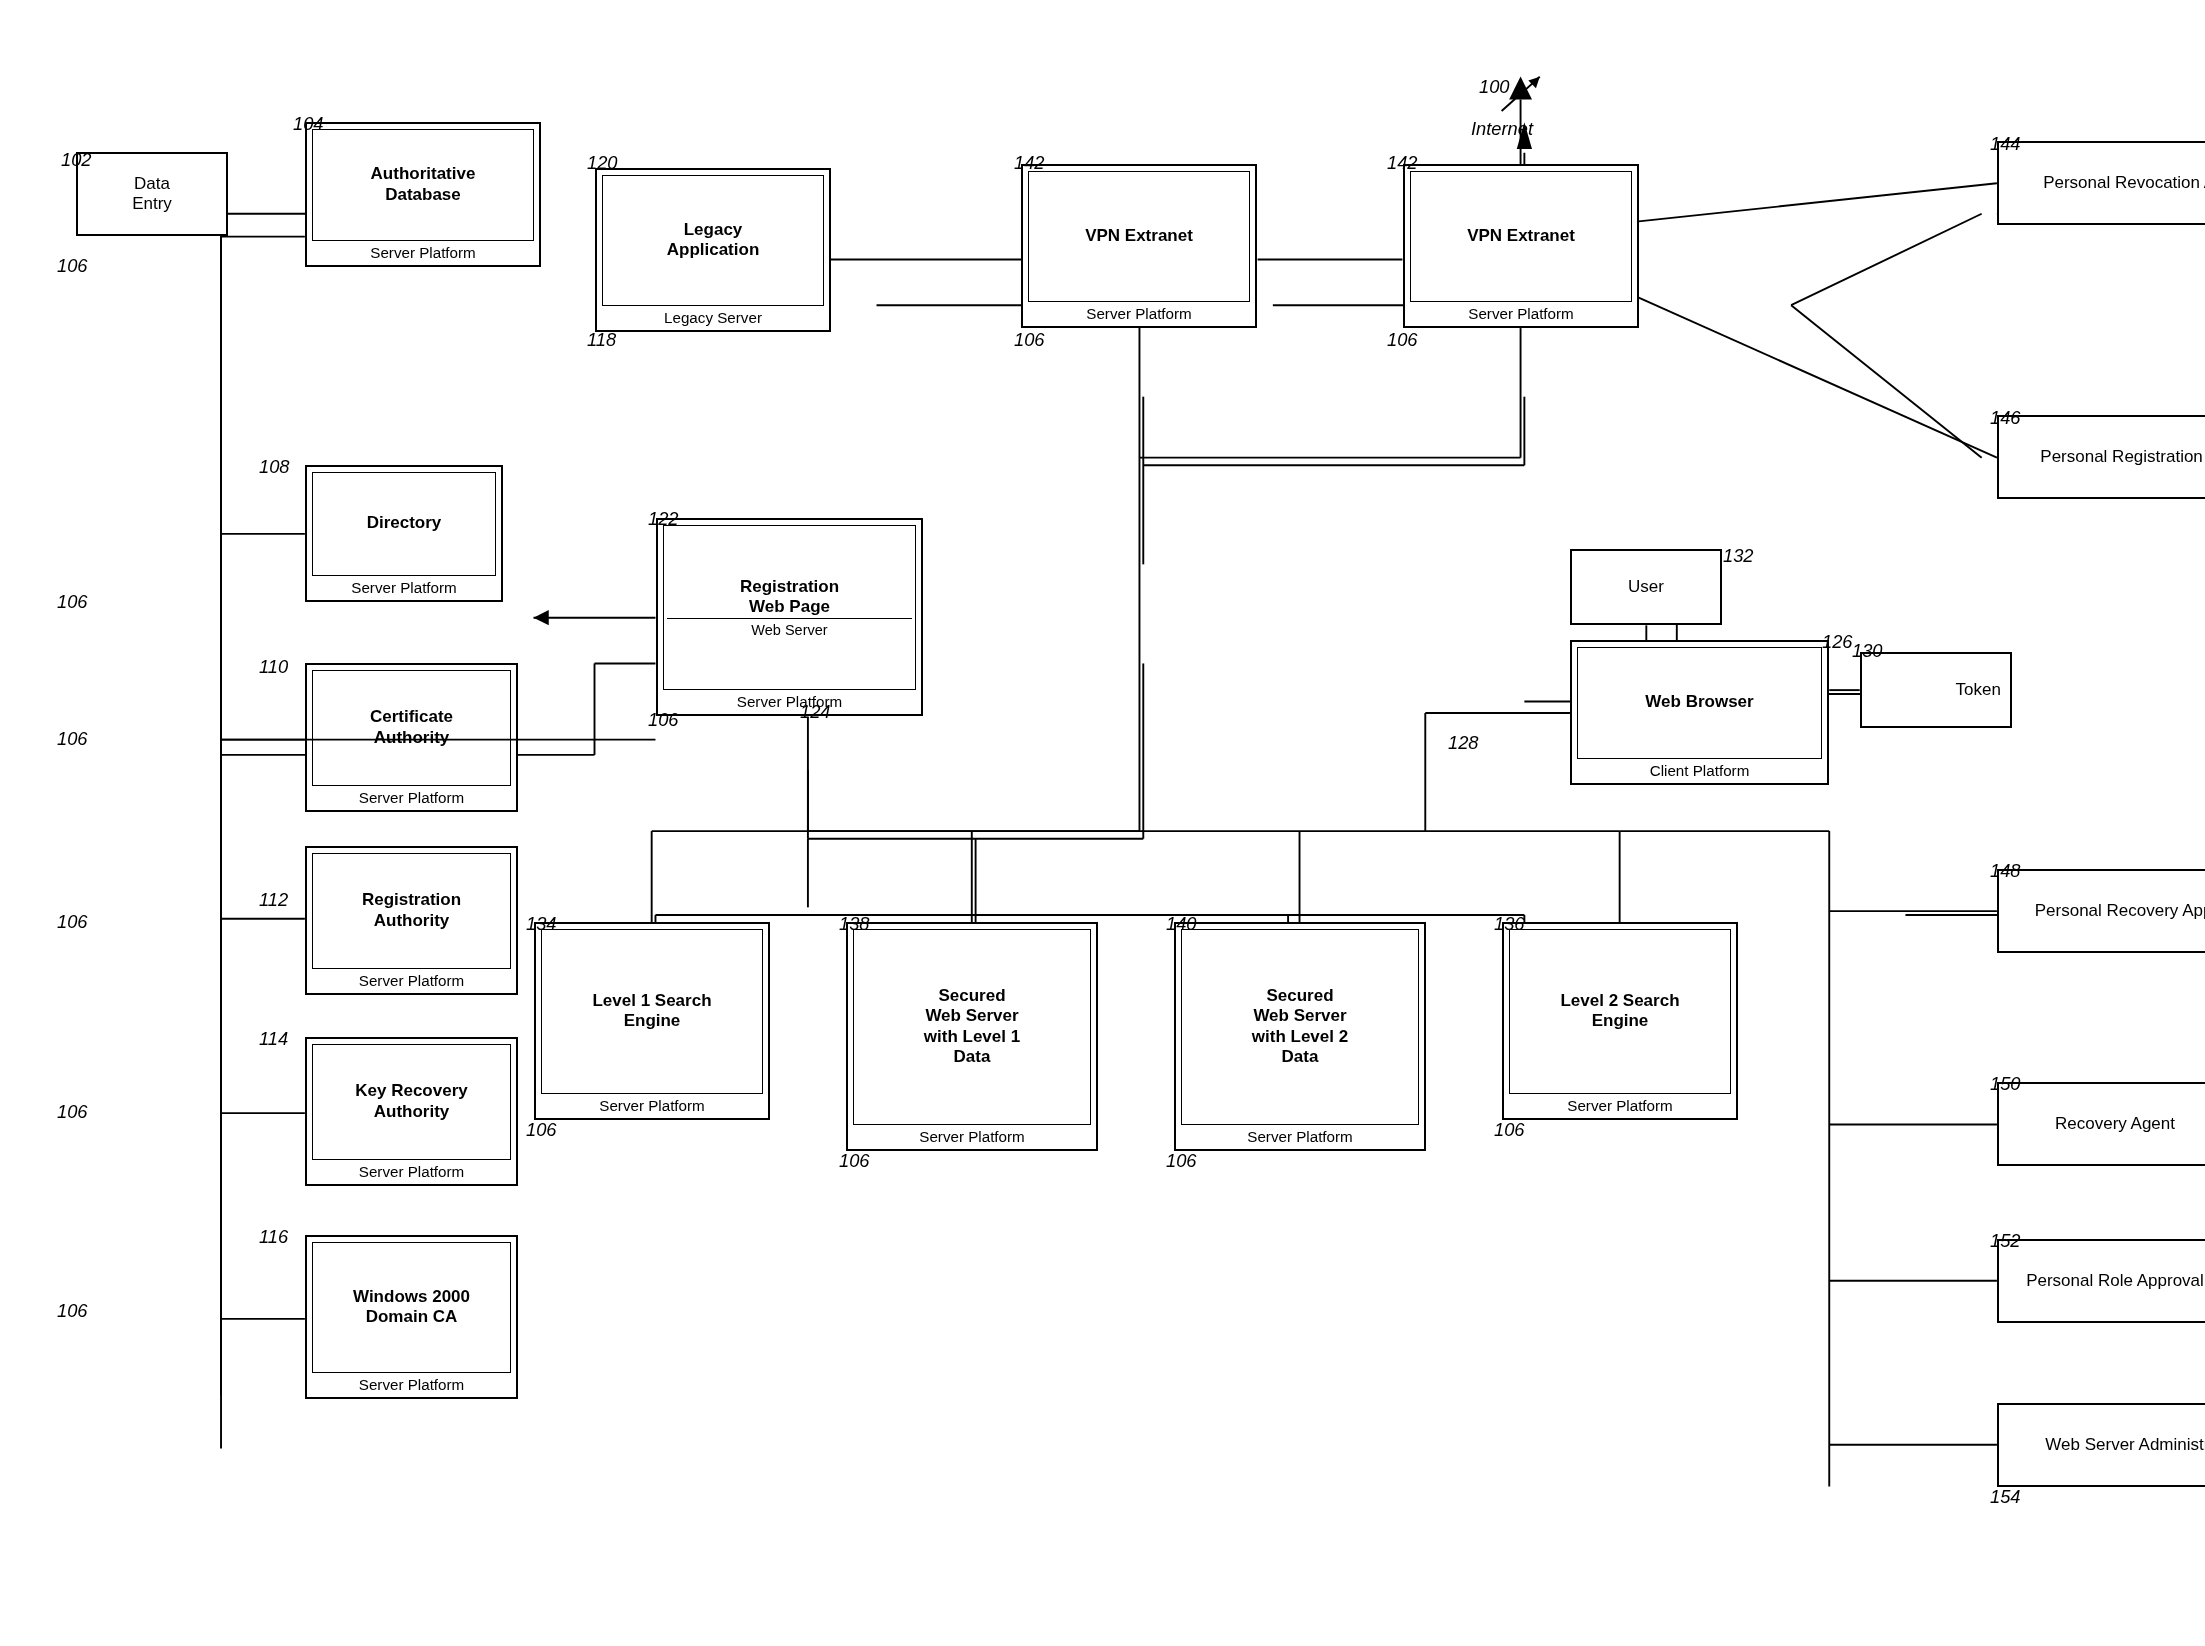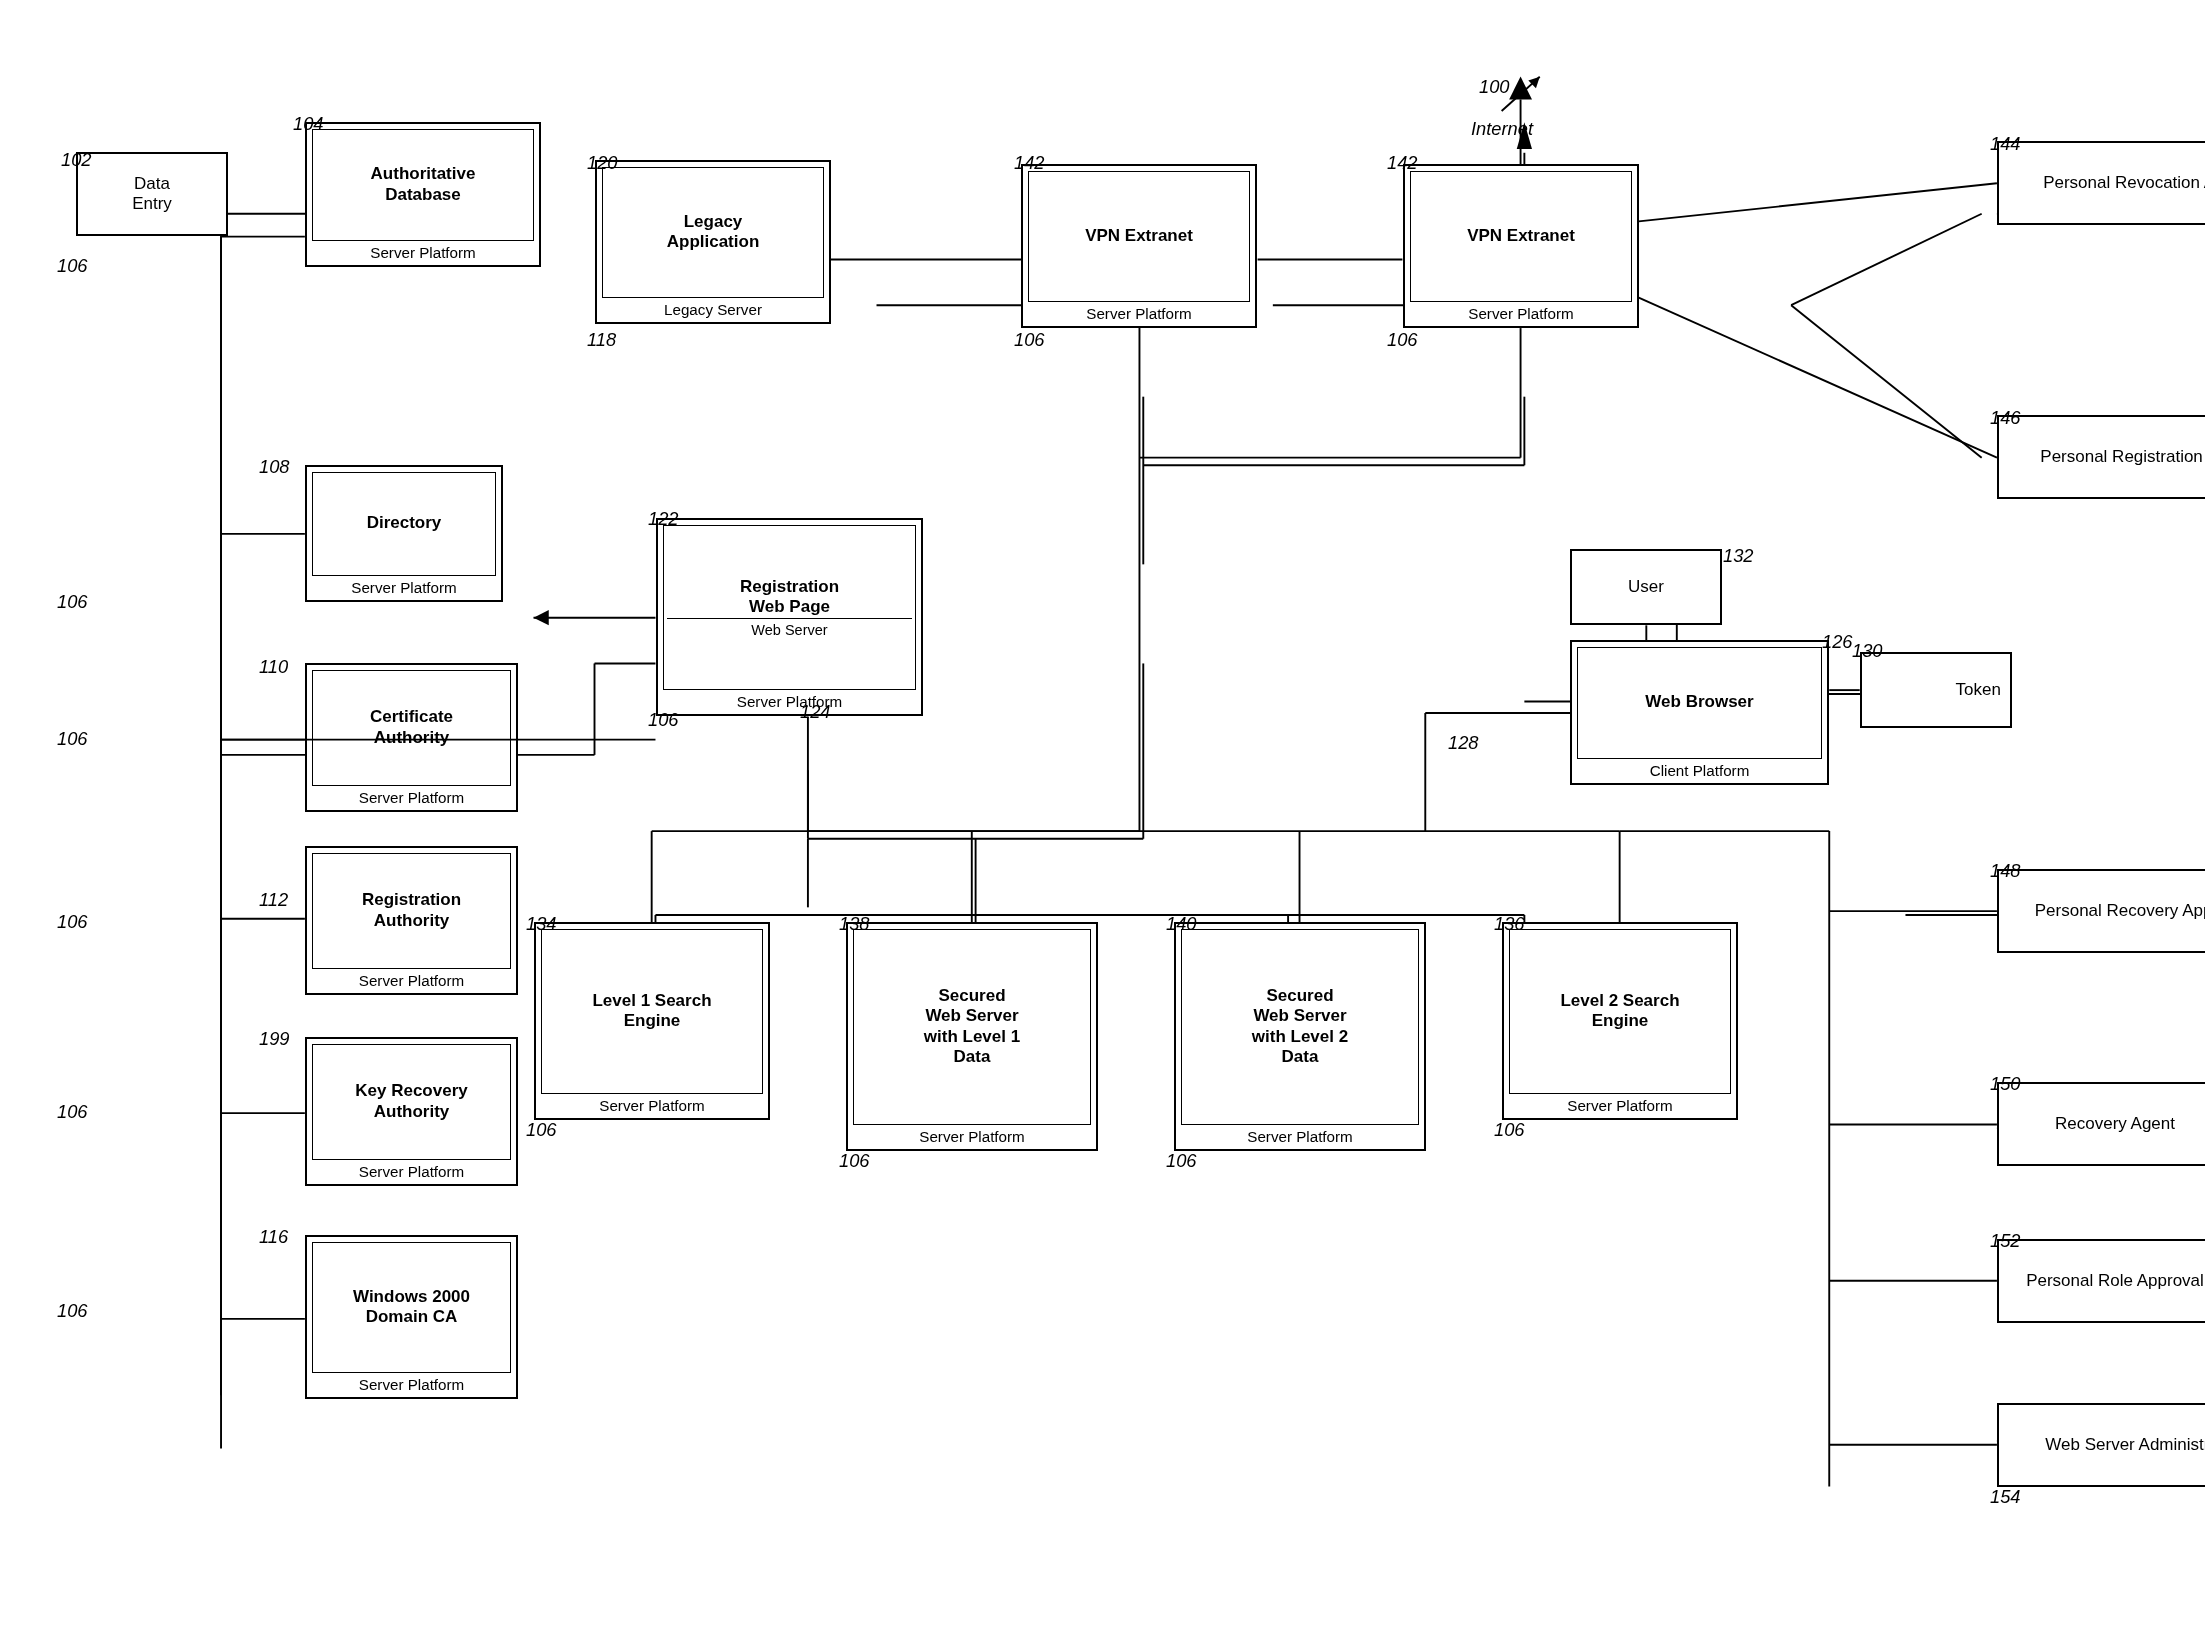--- a/index.html
+++ b/index.html
@@ -196,33 +196,33 @@
   </div>
   <span class="ref-num" style="left:259px; top:889px;">112</span>
   <span class="ref-num" style="left:57px; top:911px;">106</span>
 
   <div class="node" style="left:305px; top:1037px; width:213px; height:149px;">
     <div class="node-inner">
       <span class="node-label">Key Recovery<br>Authority</span>
     </div>
     <span class="node-platform">Server Platform</span>
   </div>
-  <span class="ref-num" style="left:259px; top:1028px;">199</span>
+  <span class="ref-num" style="left:259px; top:1028px;">114</span>
   <span class="ref-num" style="left:57px; top:1101px;">106</span>
 
   <div class="node" style="left:305px; top:1235px; width:213px; height:164px;">
     <div class="node-inner">
       <span class="node-label">Windows 2000<br>Domain CA</span>
     </div>
     <span class="node-platform">Server Platform</span>
   </div>
   <span class="ref-num" style="left:259px; top:1226px;">116</span>
   <span class="ref-num" style="left:57px; top:1300px;">106</span>
 
-  <div class="node" style="left:595px; top:160px; width:236px; height:164px;">
+  <div class="node" style="left:595px; top:168px; width:236px; height:164px;">
     <div class="node-inner">
       <span class="node-label">Legacy<br>Application</span>
     </div>
     <span class="node-platform">Legacy Server</span>
   </div>
   <span class="ref-num" style="left:587px; top:152px;">120</span>
   <span class="ref-num" style="left:587px; top:329px;">118</span>
 
   <div class="node" style="left:1021px; top:164px; width:236px; height:164px;">
     <div class="node-inner">

